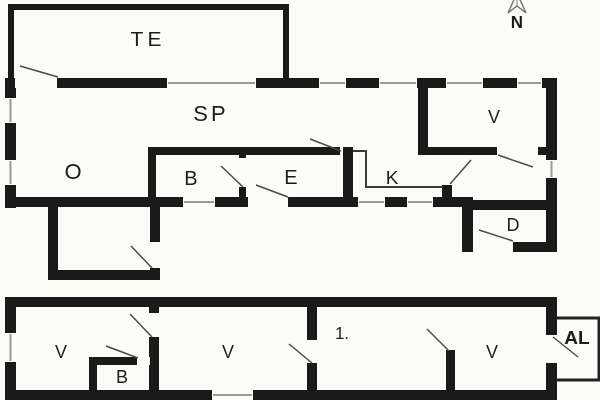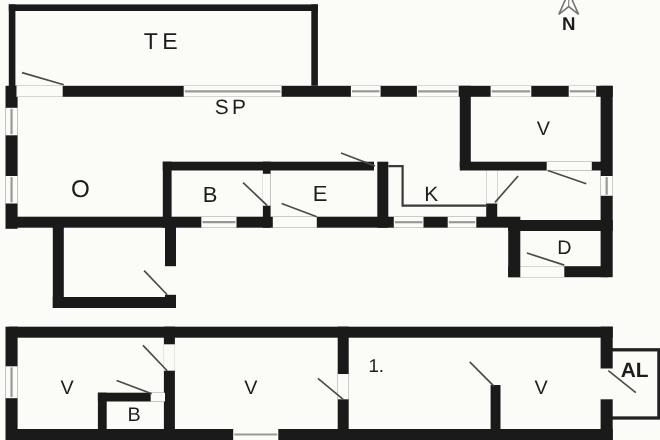--- a/index.html
+++ b/index.html
@@ -17,21 +17,21 @@
   .room-label{
     position:absolute;
     transform:translate(-50%,-50%);
     color:#1c1c1c;
     white-space:nowrap;
     font-weight:400;
     line-height:1;
     user-select:none;
   }
   .lbl-te   {left:148px;top:38px; font-size:21px;letter-spacing:4px;}
-  .lbl-sp   {left:211px;top:98px;font-size:19px;letter-spacing:3px;}
+  .lbl-sp   {left:211px;top:114px;font-size:22px;letter-spacing:3px;}
   .lbl-o    {left:73px; top:172px;font-size:22px;}
   .lbl-bmain{left:191px;top:178px;font-size:20px;}
   .lbl-e    {left:291px;top:177px;font-size:20px;}
   .lbl-k    {left:392px;top:177px;font-size:19px;}
   .lbl-vmain{left:494px;top:117px;font-size:18px;}
   .lbl-d    {left:513px;top:225px;font-size:18px;}
   .lbl-vleft{left:61px; top:352px;font-size:18px;}
   .lbl-bannex{left:122px;top:377px;font-size:18px;}
   .lbl-vmid {left:228px;top:352px;font-size:18px;}
   .lbl-r1   {left:342px;top:333px;font-size:17px;}

